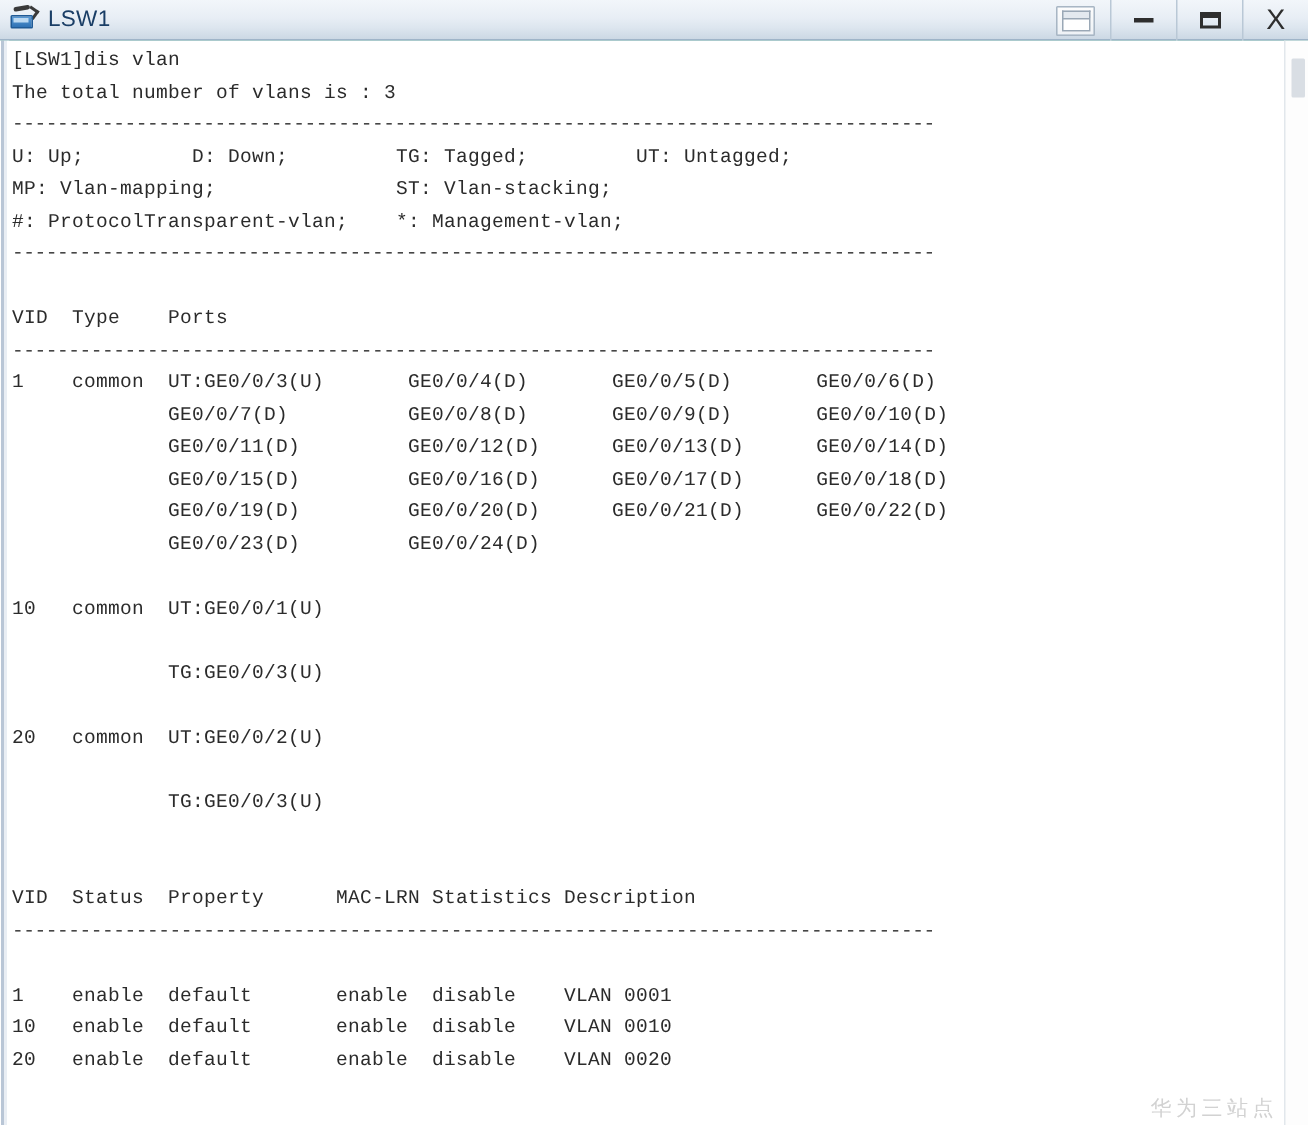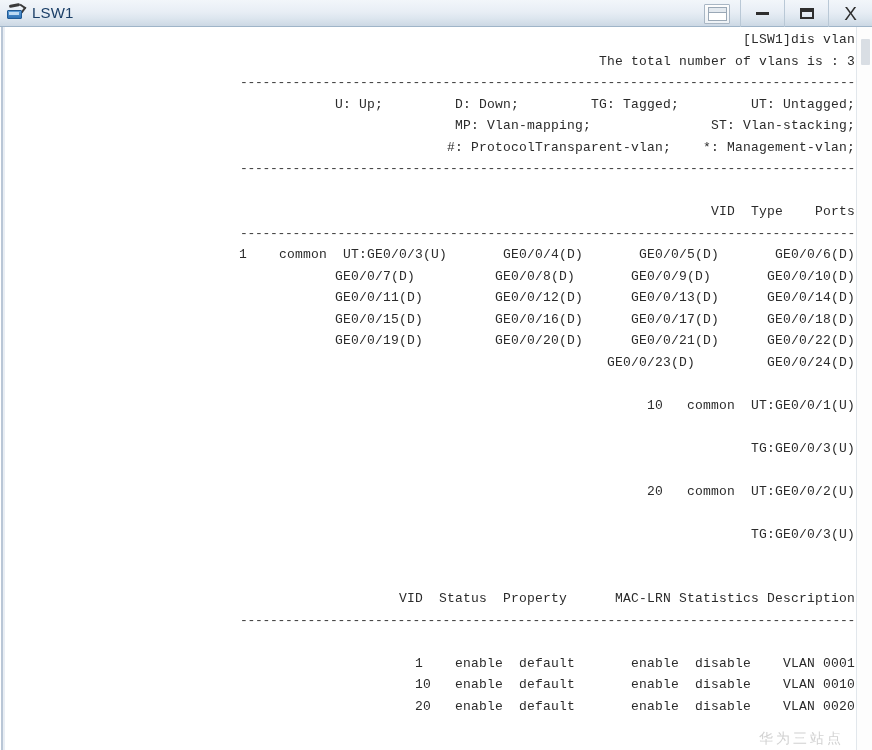--- a/index.html
+++ b/index.html
@@ -14,21 +14,20 @@
     font-family: "Liberation Mono", "DejaVu Sans Mono", monospace;
   }
 
   .window {
     position: relative;
     width: 872px;
     height: 750px;
     background: #0f766e;
     box-sizing: border-box;
     overflow: hidden;
-    text-align: right;
   }
 
   
   .titlebar {
     position: relative;
     height: 27px;
     background: linear-gradient(to bottom, #f2f6fa 0%, #e8eef5 45%, #dde6ef 70%, #ccd8e4 100%);
     border-bottom: 1px solid #9fb4c8;
     display: flex;
     align-items: center;
@@ -223,21 +222,21 @@
     height: 21.5px;
     white-space: pre;
     overflow: hidden;
     color: #3a3a3a;
     letter-spacing: -0.3px;
   }
 
   
   .watermark {
     position: absolute;
-    right: 28px;
+    right: 20px;
     bottom: 2px;
     font-family: "DejaVu Sans", sans-serif;
     font-size: 14px;
     color: #d2d2d2;
     letter-spacing: 3px;
     pointer-events: none;
     white-space: nowrap;
   }
 </style>
 </head>

